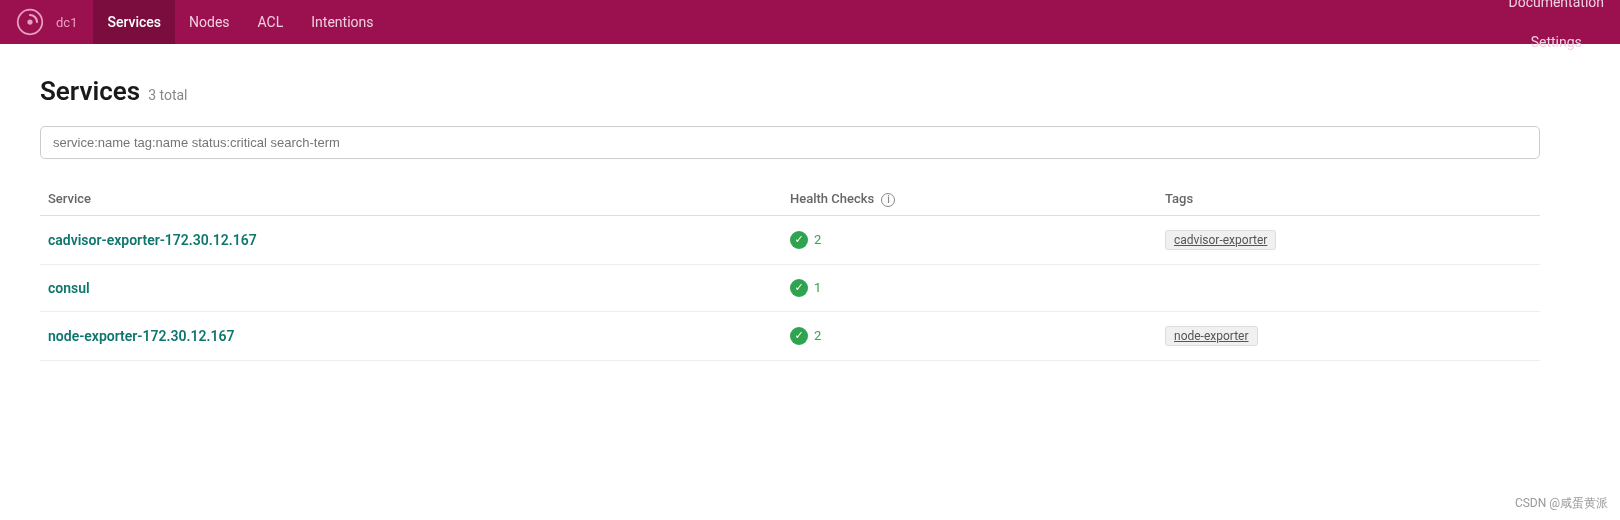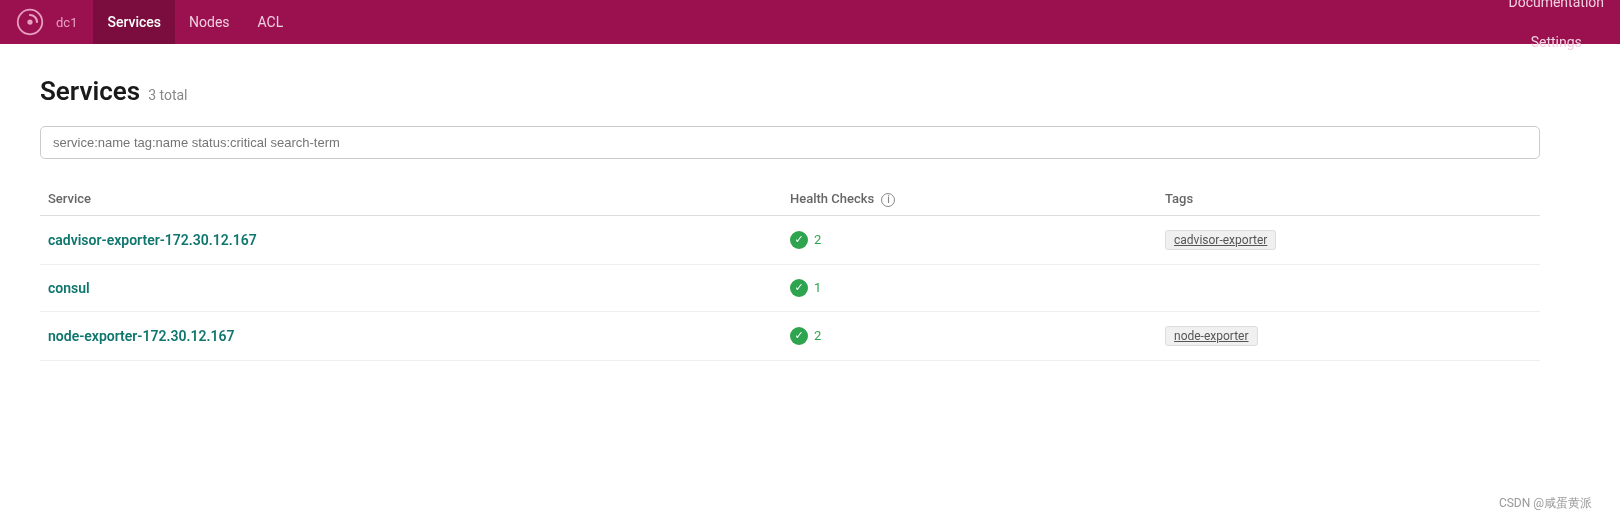--- a/index.html
+++ b/index.html
@@ -169,41 +169,42 @@
       font-size: 10px;
       margin-left: 4px;
       cursor: default;
       vertical-align: middle;
     }
 
     
     .watermark {
       position: fixed;
       bottom: 8px;
-      right: 28px;
+      right: 12px;
       font-size: 12px;
       color: #999;
     }
   </style>
 </head>
 <body>
 
 <nav>
   <div class="nav-logo">
     <svg viewBox="0 0 32 32" fill="none" xmlns="http://www.w3.org/2000/svg">
       <circle cx="16" cy="16" r="14" stroke="#e8a0c0" stroke-width="2" fill="none"></circle>
       <path d="M16 8 A8 8 0 0 1 24 16" stroke="#e8a0c0" stroke-width="2.5" fill="none" stroke-linecap="round"></path>
       <circle cx="16" cy="16" r="3" fill="#e8a0c0"></circle>
     </svg>
   </div>
   <span class="nav-dc">dc1</span>
   <div class="nav-items">
     <a class="nav-item active">Services</a>
     <a class="nav-item">Nodes</a>
     <a class="nav-item">ACL</a>
+    <a class="nav-item">Intentions</a>
   </div>
   <div class="nav-right">
     <span class="nav-right-link">Documentation</span>
     <span class="nav-right-link">Settings</span>
   </div>
 </nav>
 
 <div class="content">
   <div class="page-title-row">
     <h1 class="page-title">Services</h1>

